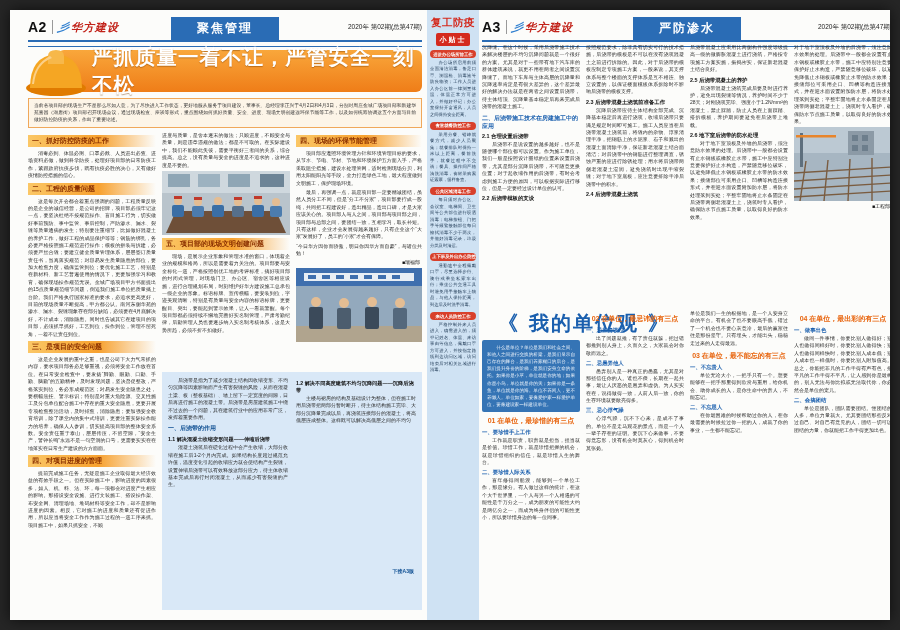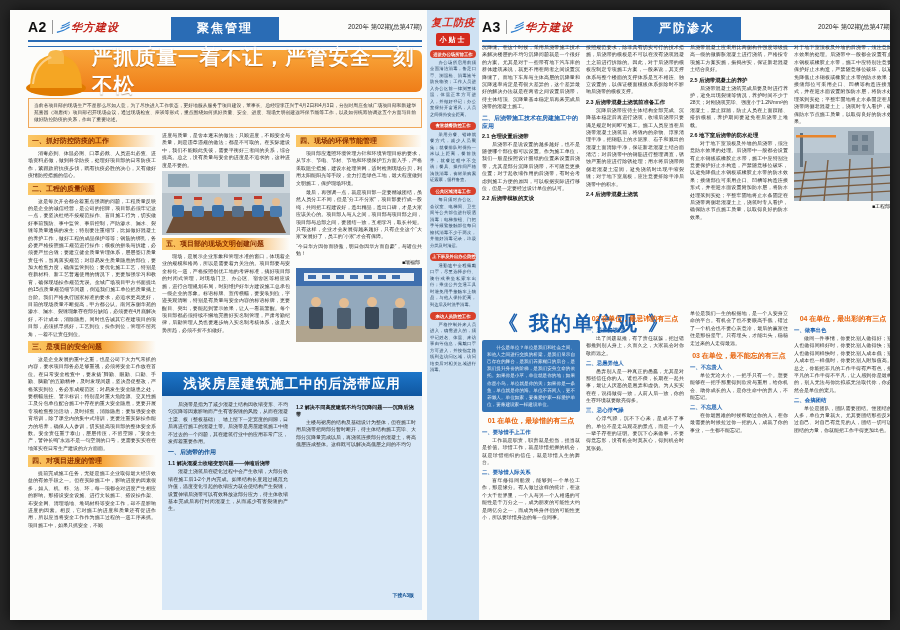--- a/index.html
+++ b/index.html
@@ -43,21 +43,21 @@
   .banner-title{height:24px;background:linear-gradient(180deg,#1d76c9,#0f56a0);color:#fff;display:flex;align-items:center;
                 justify-content:center;font-size:13.5px;font-weight:bold;letter-spacing:1px;}
   .banner-body{display:flex;gap:8px;padding:5px 6px;box-sizing:border-box;height:208px;overflow:hidden;}
   .banner-col{width:50%;overflow:hidden;position:relative;}
   .banner-h1{font-size:6px;font-weight:bold;color:#0f4f92;margin:3px 0 2px 0;}
   .banner-h2{font-size:5.2px;font-weight:bold;color:#111;margin:3px 0 1px 0;}
   .cont-marker{position:absolute;right:2px;bottom:1px;font-size:5px;color:#0f4f92;font-weight:bold;}
   
   .tips{position:absolute;left:417px;top:0px;width:52px;height:610px;background:#cfe2f3;overflow:hidden;
         padding:6px 3px 4px 3px;box-sizing:border-box;}
-  .tips-title{font-size:10.5px;font-weight:bold;color:#d42a1e;text-align:center;letter-spacing:.5px;font-style:italic;}
+  .tips-title{font-size:10.5px;font-weight:bold;color:#d42a1e;text-align:center;letter-spacing:.5px;}
   .tips-badge{margin:3px auto 4px auto;width:34px;background:#d42a1e;color:#fff;font-size:7px;font-weight:bold;
               text-align:center;padding:1.5px 0;border-radius:2px;letter-spacing:2px;}
   .ribbon{margin:4px auto 2px auto;background:#d8402b;color:#fff;font-size:4.4px;font-weight:bold;text-align:center;
           padding:1.5px 2px;border-radius:5px;white-space:nowrap;overflow:hidden;}
   .tips-b{font-size:4.3px;line-height:1.5;color:#27415c;text-align:justify;text-indent:2em;margin:0;}
   
   .r-h2{font-size:6px;font-weight:bold;color:#1a5fae;margin:3px 0 2px 0;line-height:1.35;}
   .r-hn{font-size:5.4px;font-weight:bold;color:#111;margin:3px 0 1px 0;}
   
   .unit-title{position:absolute;left:472px;top:300px;width:204px;height:26px;text-align:center;font-size:20px;
@@ -163,21 +163,20 @@
             <rect x="41" y="40" width="14" height="21" rx="2" fill="#4c5d6e"></rect>
           <circle cx="76" cy="34" r="5" fill="#e4bd93"></circle>
             <rect x="69" y="39" width="14" height="22" rx="2" fill="#3b4a5a"></rect>
           <circle cx="104" cy="35" r="5" fill="#e4bd93"></circle>
             <rect x="97" y="40" width="14" height="21" rx="2" fill="#54687c"></rect>
         </g>
       </svg>
     </div>
 
     <div class="banner-panel">
-      <div class="banner-title">浅谈房屋建筑施工中的后浇带应用</div>
       <div class="banner-body">
         <div class="banner-col">
           <p class="btxt">后浇带是指为了减少混凝土结构因收缩变形、不均匀沉降等因素影响而产生有害裂缝的风险，从而在混凝土梁、板（整板基础）、墙上留下一定宽度的间隙，日后再进行施工的混凝土带。后浇带是房屋建筑施工中绕不过去的一个问题，其在建筑行业中的应用非常广泛，发挥着重要作用。</p>
           <div class="banner-h1">一、后浇带的作用</div>
           <div class="banner-h2">1.1 解决混凝土收缩变形问题——伸缩后浇带</div>
           <p class="btxt">混凝土浇筑后在硬化过程中会产生收缩，大部分收缩在施工后1-2个月内完成。如果结构长度超过规范允许值，温度变化引起的收缩应力就会使结构产生裂缝，设置伸缩后浇带可以有效释放这部分应力，待主体收缩基本完成后再行封闭混凝土，从而减少有害裂缝的产生。</p>
         </div>
         <div class="banner-col">
           <div class="banner-h2">1.2 解决不同高度建筑不均匀沉降问题——沉降后浇带</div>
           <p class="btxt">主楼与裙房的结构及基础设计为整体，但在施工时用后浇带把两部分暂时断开，待主体结构施工完毕、大部分沉降量完成以后，再浇筑连接部分的混凝土，将高低层连成整体。这样既可以解决高低层之间的不均匀</p>

